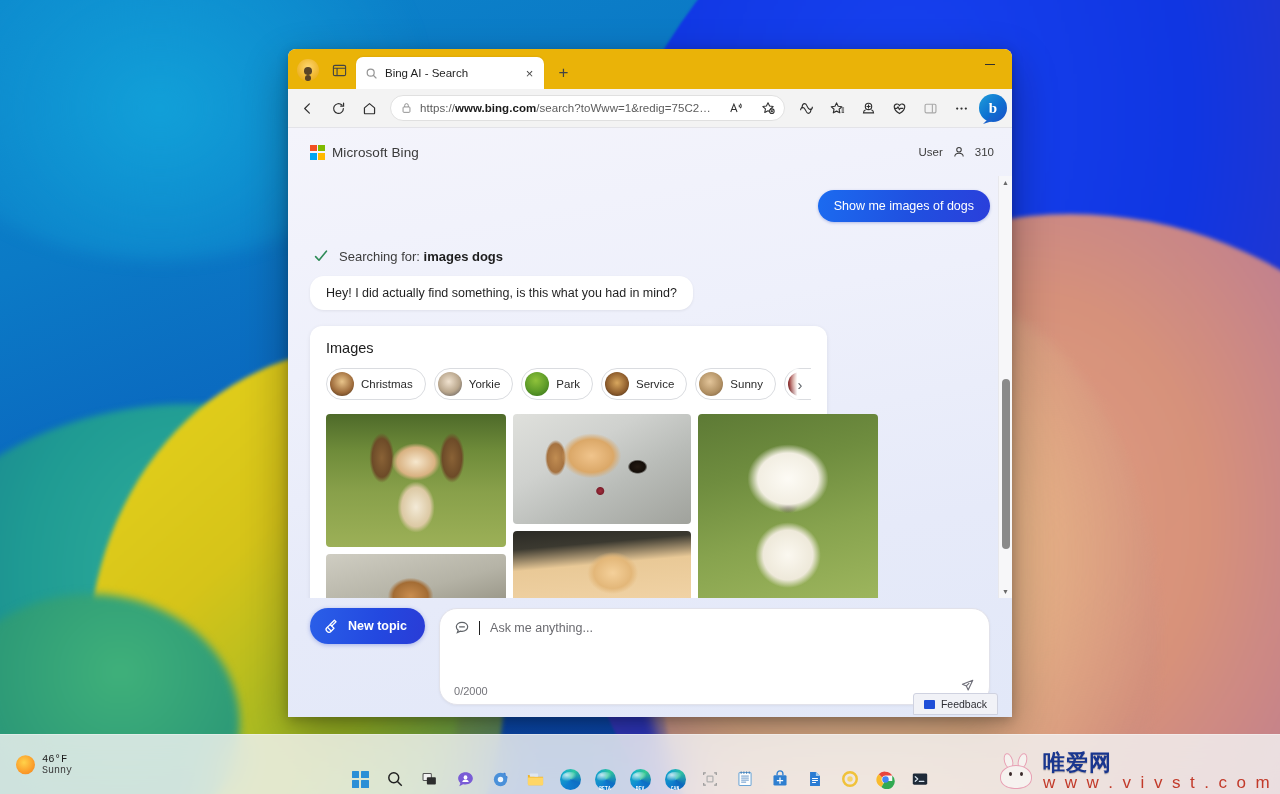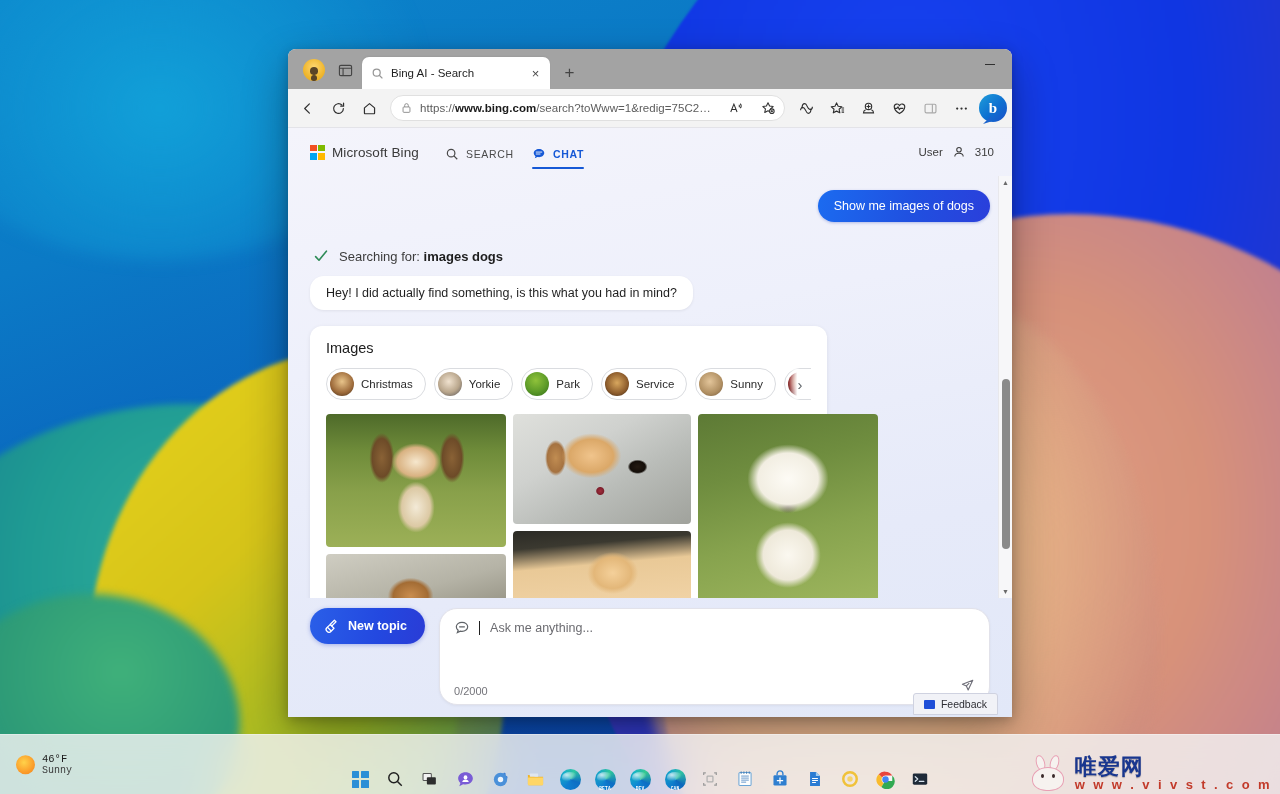--- a/index.html
+++ b/index.html
@@ -89,22 +89,22 @@
     background: #f3f3f3;
     border-radius: 8px 8px 0 0;
     box-shadow: 0 18px 46px rgba(0,0,0,.33), 0 3px 12px rgba(0,0,0,.22);
     overflow: hidden;
     display: flex; flex-direction: column;
   }
   
   .titlebar {
     height: 40px;
     display: flex; align-items: flex-end;
-    padding: 0 0 0 8px;
-    background: #a3a3a3;
+    padding: 0 0 0 2px;
+    background: #eab308;
     position: relative;
   }
   .profile-pill {
     width: 22px; height: 22px; border-radius: 50%;
     background: radial-gradient(circle at 50% 38%, #ffd772 0%, #f0b72e 60%, #e0a41c 100%);
     margin: 0 7px 8px 7px;
     position: relative; flex: none;
   }
   .profile-pill::after {
     content: ""; position: absolute; left: 50%; top: 52%;
@@ -533,21 +533,21 @@
   }
   .wm-bunny .eye1 { left: 13px; }
   .wm-bunny .eye2 { left: 24px; }
   .wm-text { line-height: 1.05; text-align: left; }
   .wm-cn {
     font-size: 22px; font-weight: 700; color: #19368f;
     letter-spacing: 1px;
     text-shadow: 0 1px 1px rgba(0,0,0,.25);
   }
   .wm-url {
-    font-size: 13px; font-weight: 700; color: #c23a2a;
+    font-size: 17px; font-weight: 400; color: #c23a2a;
     letter-spacing: 2.4px;
   }
 </style>
 </head>
 <body>
 
 <div id="desktop">
 
   <div class="wp-layer wp-base"></div>
   <div class="wp-layer wp-cyan-top"></div>
@@ -674,36 +674,20 @@
         <div class="ms-logo">
           <span class="ms-squares">
             <i></i>
               <i></i>
               <i></i>
               <i></i>
           </span>
           <span class="txt">Microsoft Bing</span>
         </div>
 
-        <div class="navtabs">
-          <div class="navtab">
-            <svg viewBox="0 0 16 16" fill="none" stroke="currentColor" stroke-width="1.4">
-              <circle cx="7" cy="7" r="4.3"></circle>
-                <path d="M10.2 10.2L14 14"></path>
-            </svg>
-            <span>SEARCH</span>
-          </div>
-          <div class="navtab active">
-            <svg viewBox="0 0 16 16" fill="#1558d6">
-              <path d="M8 2.2c3.3 0 6 2.1 6 4.7s-2.7 4.7-6 4.7c-.6 0-1.2-.1-1.8-.2l-3 1.5.8-2.4C2.8 9.6 2 8.3 2 6.9c0-2.6 2.7-4.7 6-4.7z"></path>
-              <path d="M4.8 5.8h6.4M4.8 8h4.4" stroke="#fff" stroke-width="1" stroke-linecap="round"></path>
-            </svg>
-            <span>CHAT</span>
-          </div>
-        </div>
 
         <div class="hdr-right">
           <span>User</span>
           <svg viewBox="0 0 16 16" fill="none" stroke="#3d3d3d" stroke-width="1.2">
             <circle cx="8" cy="5.4" r="2.6"></circle>
             <path d="M3.2 13.2c0-2.4 2.1-3.8 4.8-3.8s4.8 1.4 4.8 3.8"></path>
           </svg>
           <span class="rewards">
             <span>310</span>
           </span>

